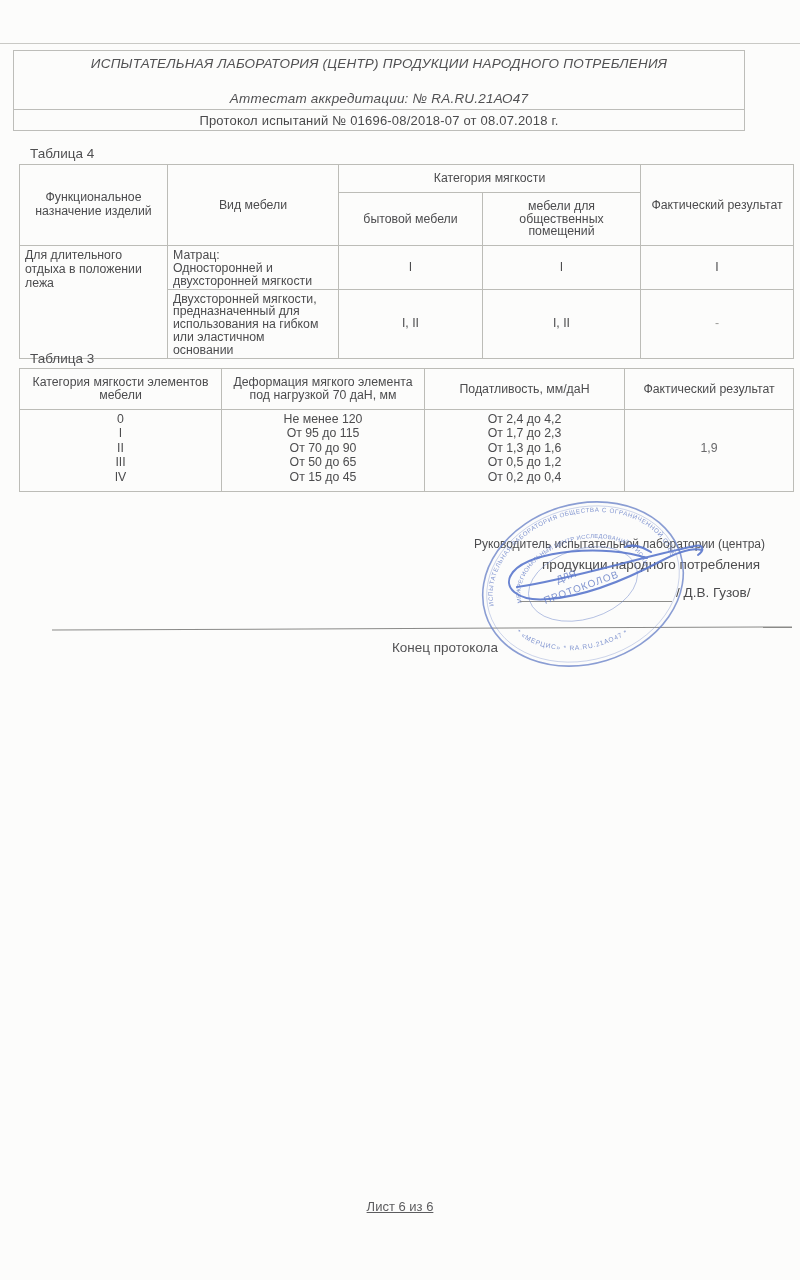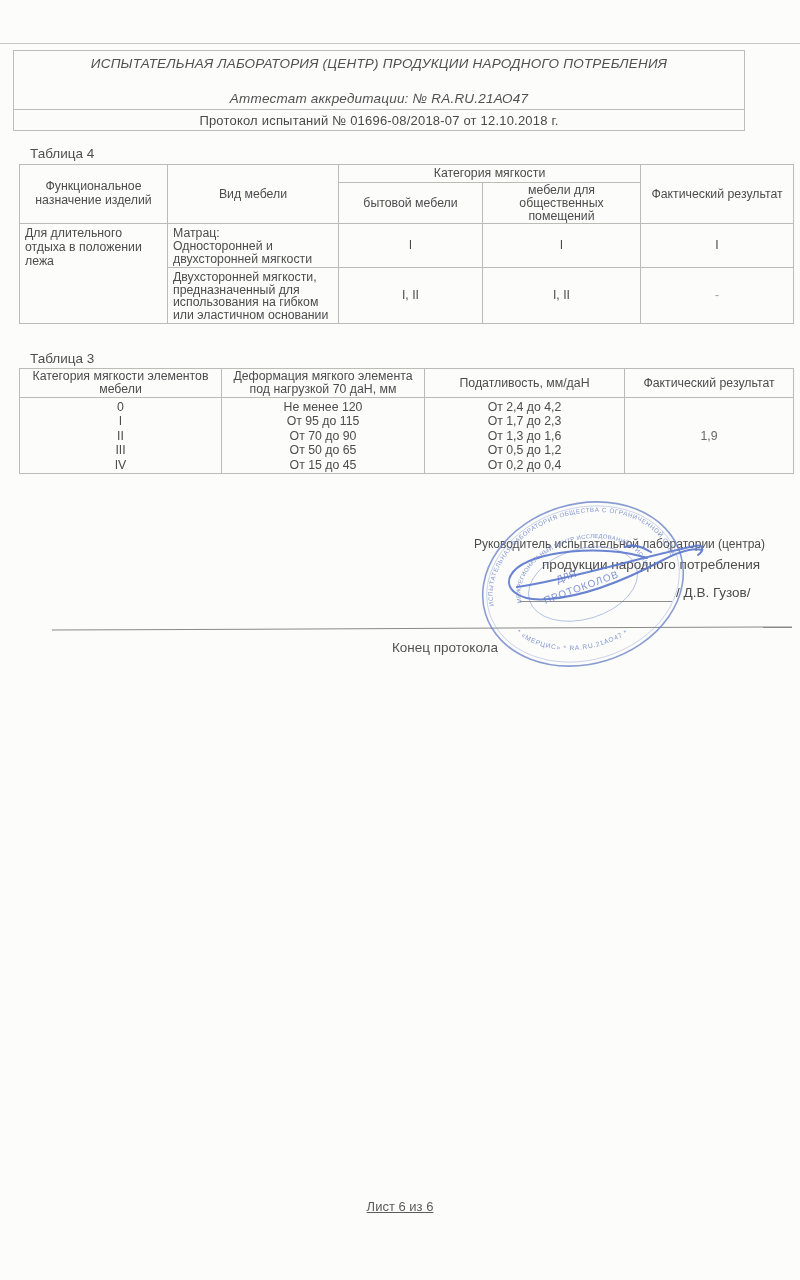--- a/index.html
+++ b/index.html
@@ -32,30 +32,30 @@
     font-size:13px; color:#4a4a4c; letter-spacing:.2px;
   }
   
   .tbl-label{font-size:13.5px;color:#4f4f51;}
   
   table.doc{
     border-collapse:collapse; table-layout:fixed;
     font-size:12.3px; color:#4c4c4e;
   }
   table.doc td{
-    border:1px solid #bcbcb7; padding:1px 4px;
+    border:1px solid #bcbcb7; padding:7px 4px;
     text-align:center; vertical-align:middle;
     white-space:pre-line; line-height:12.8px; overflow:hidden;
   }
   #table4{left:19px;top:164px;width:774px;}
   #table4 tr.grp{height:18px;}
   #table4 tr.sub{height:41px;}
   #table4 tr.b1{height:38px;}
   #table4 tr.b2{height:49px;}
-  #table4 td.tl{text-align:left; vertical-align:top; padding:3px 1px 1px 5px;}
+  #table4 td.tl{text-align:left; vertical-align:top; padding:3px 14px 1px 5px;}
   #table4 td.fn{line-height:13.8px;}
   #table4 td.dash{color:#9b9b98;}
   #table5{left:19px;top:368px;width:774px;}
   #table5 tr.hd{height:28px;}
   #table5 tr.bd{height:72px;}
   #table5 tr.hd td{line-height:13px;}
   #table5 tr.bd td{vertical-align:top; line-height:14.4px; padding-top:2px;}
   #table5 tr.bd td.res{vertical-align:middle; color:#68686a;}
   
   .sig-l1{right:35px;top:537px;font-size:12px;color:#4c4c4e;}
@@ -74,21 +74,21 @@
 
 <div id="page">
 
   <div class="abs hairline"></div>
 
   <div class="abs letterhead">
     <div class="org">
       <div class="l">ИСПЫТАТЕЛЬНАЯ ЛАБОРАТОРИЯ (ЦЕНТР) ПРОДУКЦИИ НАРОДНОГО ПОТРЕБЛЕНИЯ</div>
       <div class="l accr">Аттестат аккредитации: № RA.RU.21АО47</div>
     </div>
-    <div class="proto">Протокол испытаний № 01696-08/2018-07 от 12.10.2018 г.</div>
+    <div class="proto">Протокол испытаний № 01696-08/2018-07 от 08.07.2018 г.</div>
   </div>
 
   <div class="abs tbl-label" style="left:30px;top:146px;">Таблица 4</div>
   <table class="abs doc" id="table4">
     <colgroup>
       <col style="width:148px">
         <col style="width:171px">
         <col style="width:144px">
         <col style="width:158px">
         <col style="width:153px">

